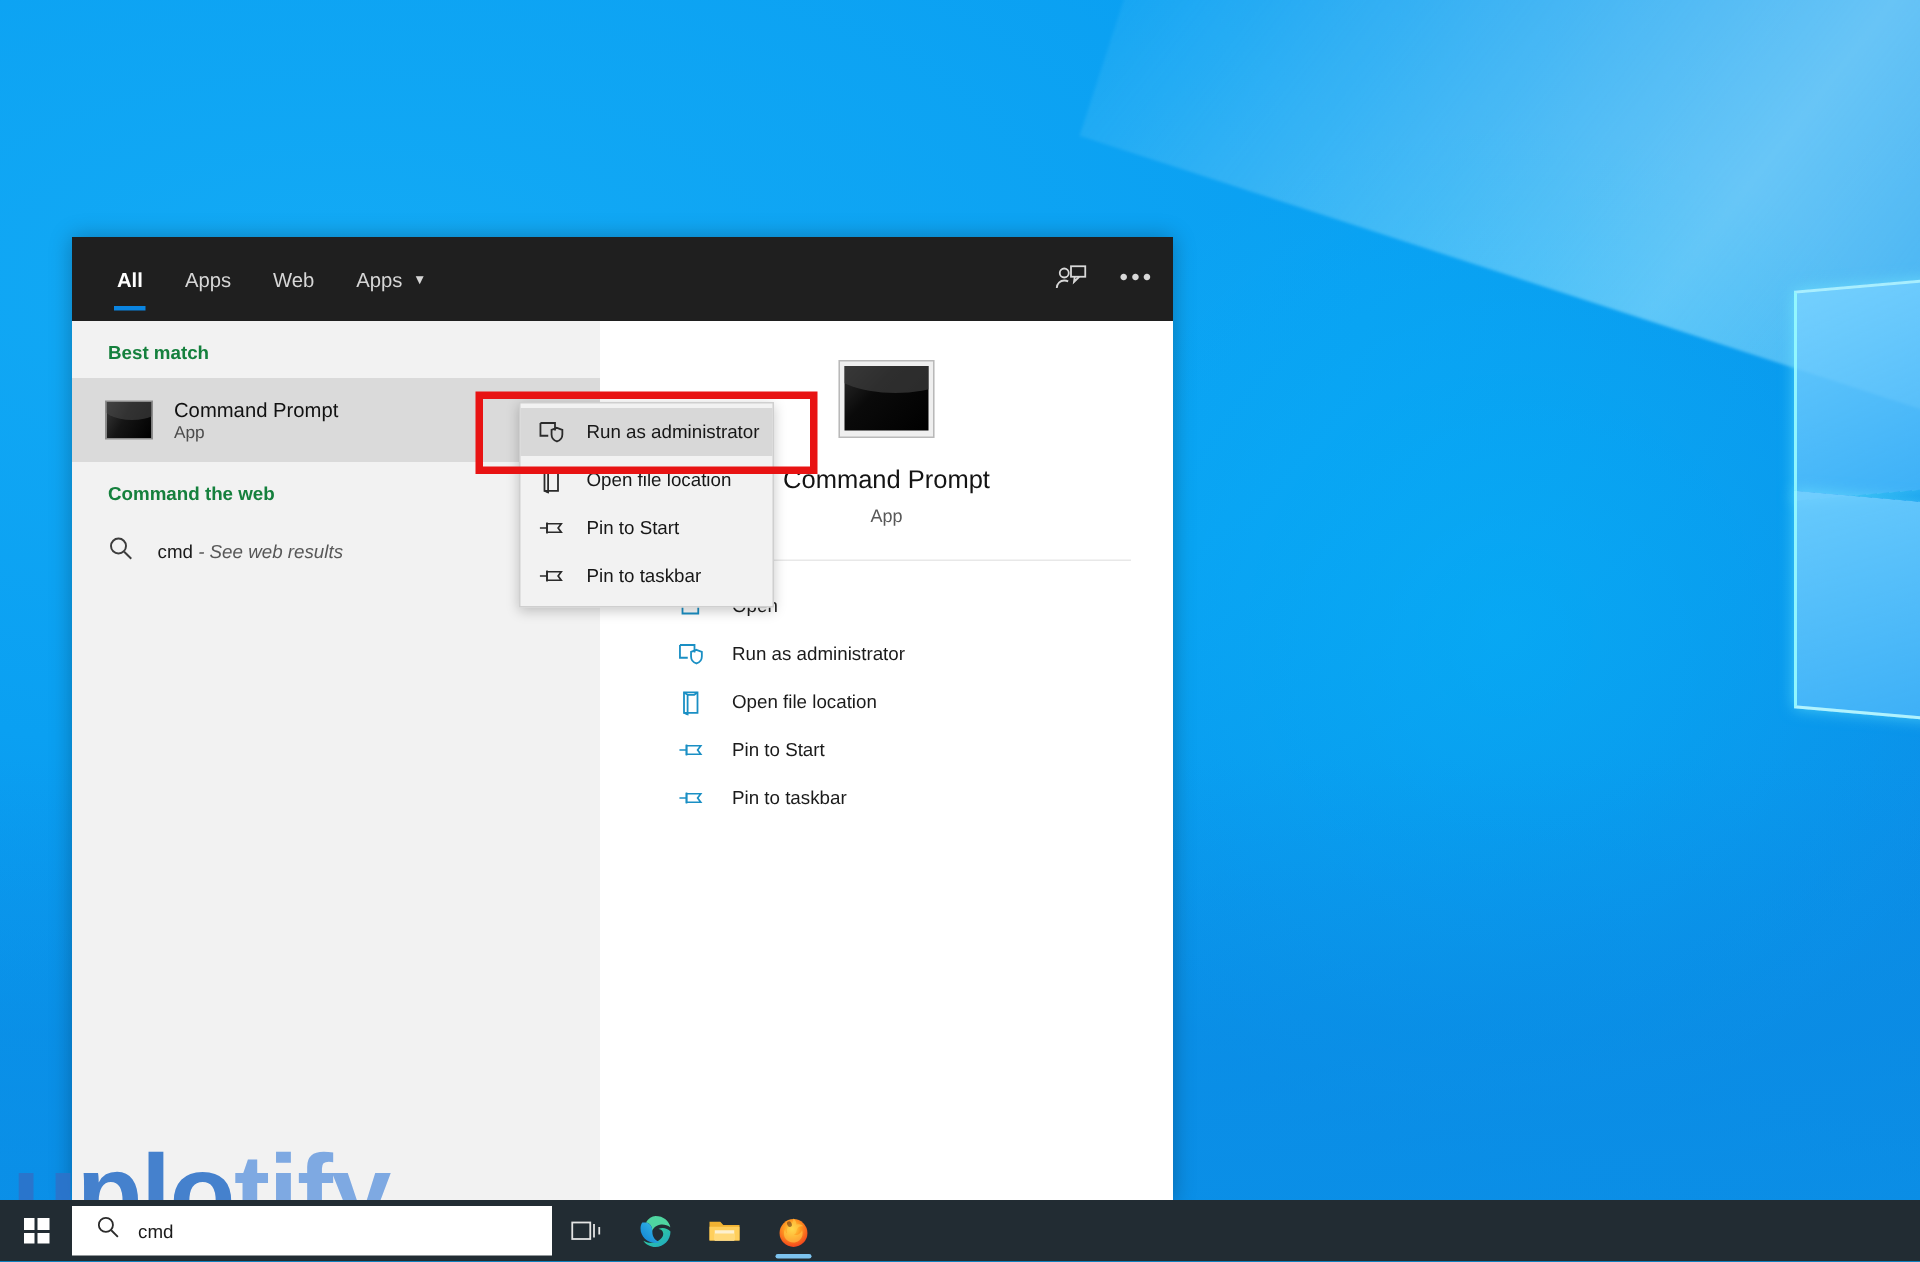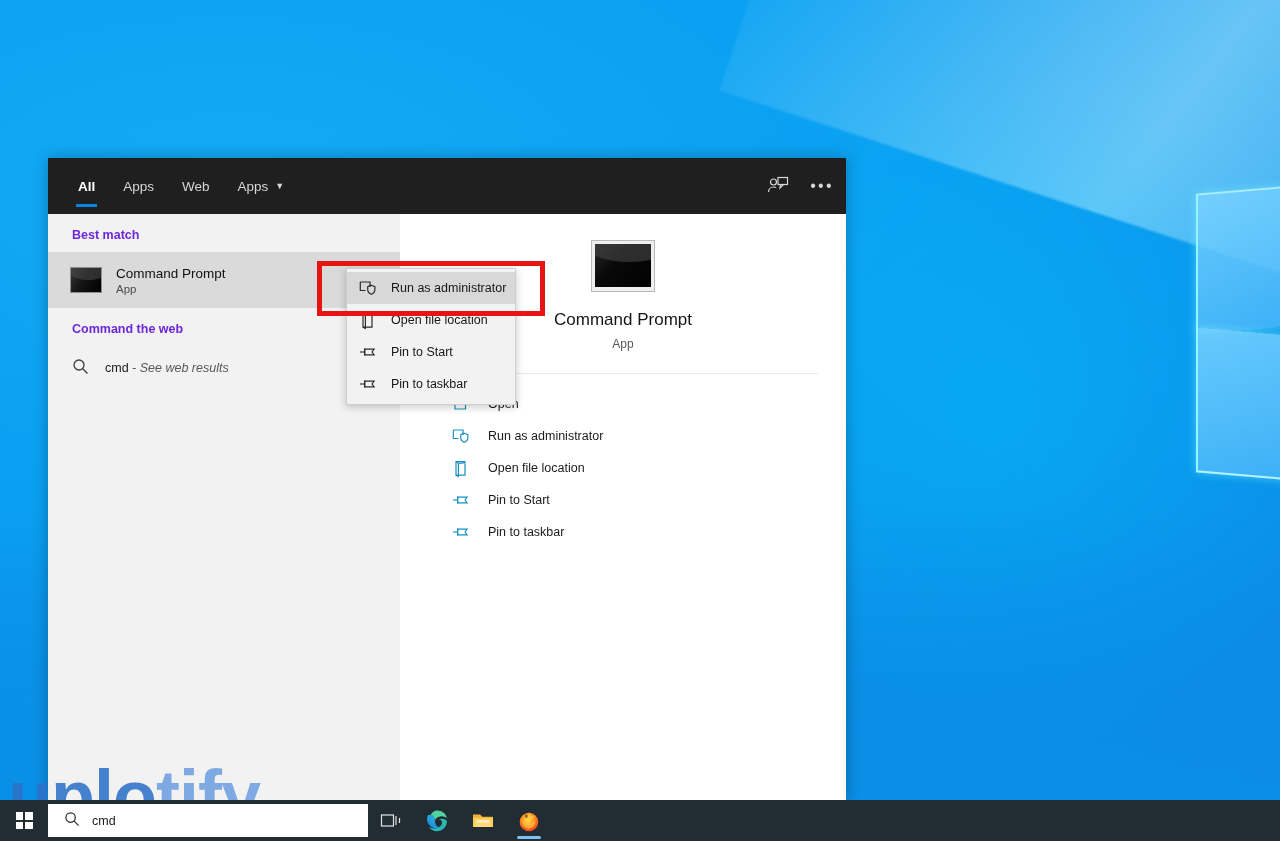--- a/index.html
+++ b/index.html
@@ -48,21 +48,21 @@
   #pane-b {
     left:1196px; top:335px; width:180px; height:145px;
     border-left:2px solid rgba(150,250,255,.95);
     border-bottom:2px solid rgba(190,250,255,.85);
     transform:skewY(5deg);
   }
 
   
   #search-panel {
     position:absolute; left:48px; top:158px;
-    width:798px; height:644px;
+    width:734px; height:644px;
     box-shadow:0 0 14px rgba(0,0,0,.28);
     display:flex; flex-direction:column;
   }
   #tabbar {
     height:56px; background:#1f1f1f;
     display:flex; align-items:center; padding-left:16px;
     position:relative; flex:0 0 56px;
   }
   .tab {
     position:relative; height:56px;
@@ -84,21 +84,21 @@
   .dots { letter-spacing:2.2px; font-size:16px; color:#d8d8d8; }
 
   #panel-body { flex:1; display:flex; background:#ffffff; min-height:0; }
 
   
   #left-col {
     width:352px; background:#f2f2f2; flex:0 0 352px;
     position:relative;
   }
   .section-head {
-    font-size:12.5px; color:#6d28d9; font-weight:bold;
+    font-size:12.5px; color:#15803d; font-weight:bold;
     padding:14px 0 10px 24px;
   }
   .bestmatch-row {
     display:flex; align-items:center; gap:14px;
     height:56px; padding:0 20px 0 22px; background:#dadada;
   }
   .cmd-tile {
     width:32px; height:26px; flex:0 0 32px;
     background:linear-gradient(120deg,#3a3a3a 0%, #151515 42%, #000 100%);
     border:1px solid #8d8d8d;

